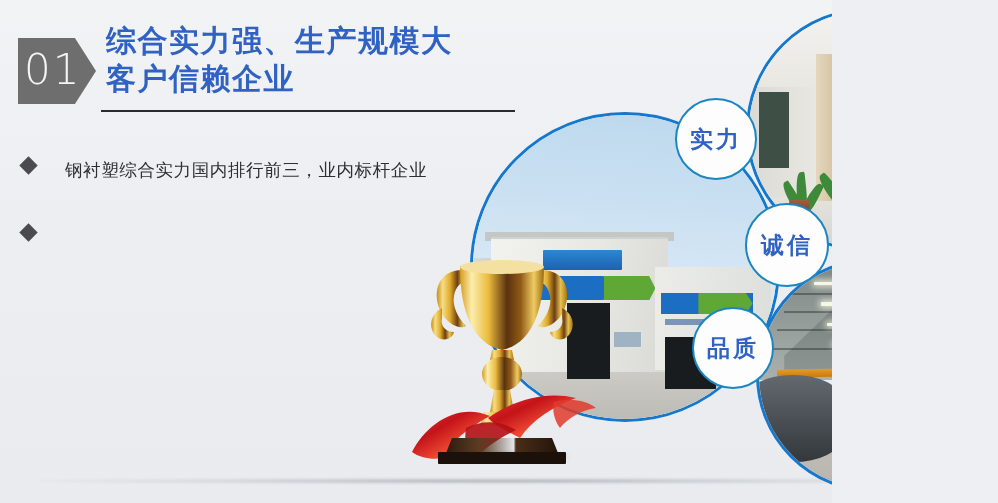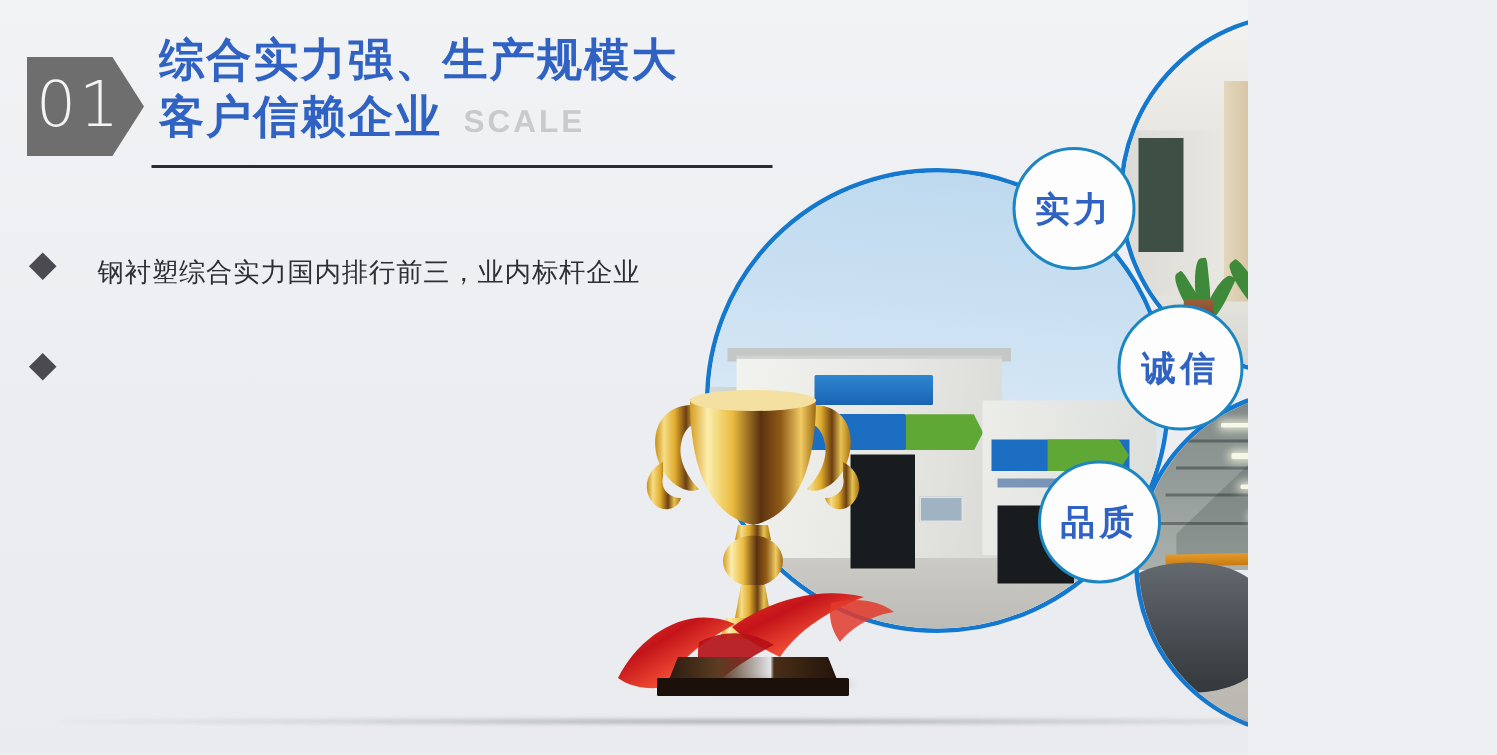--- a/index.html
+++ b/index.html
@@ -81,21 +81,21 @@
     top: 110px;
     width: 414px;
     height: 2px;
     background: #2b2b2b;
   }
 
   
   .bullets {
     position: absolute;
     left: 22px;
-    top: 164px;
+    top: 152px;
     width: 450px;
   }
   .bullet-row {
     display: flex;
     align-items: flex-start;
     margin-bottom: 30px;
   }
   .diamond {
     width: 13px;
     height: 13px;
@@ -419,21 +419,20 @@
 <body>
 
 <div id="stage">
 
   <div class="num-badge">01</div>
 
   <div class="title-block">
     <div class="title-line">综合实力强、生产规模大</div>
     <div class="title-line title-line-2">
       <span>客户信赖企业</span>
-      <span class="title-en">SCALE</span>
     </div>
   </div>
   <div class="divider"></div>
 
   <div class="bullets">
 
     <div class="bullet-row">
       <span class="diamond"></span>
       <span class="bullet-text">
         <span>钢衬塑综合实力国内排行前三，业内标杆企业</span>

